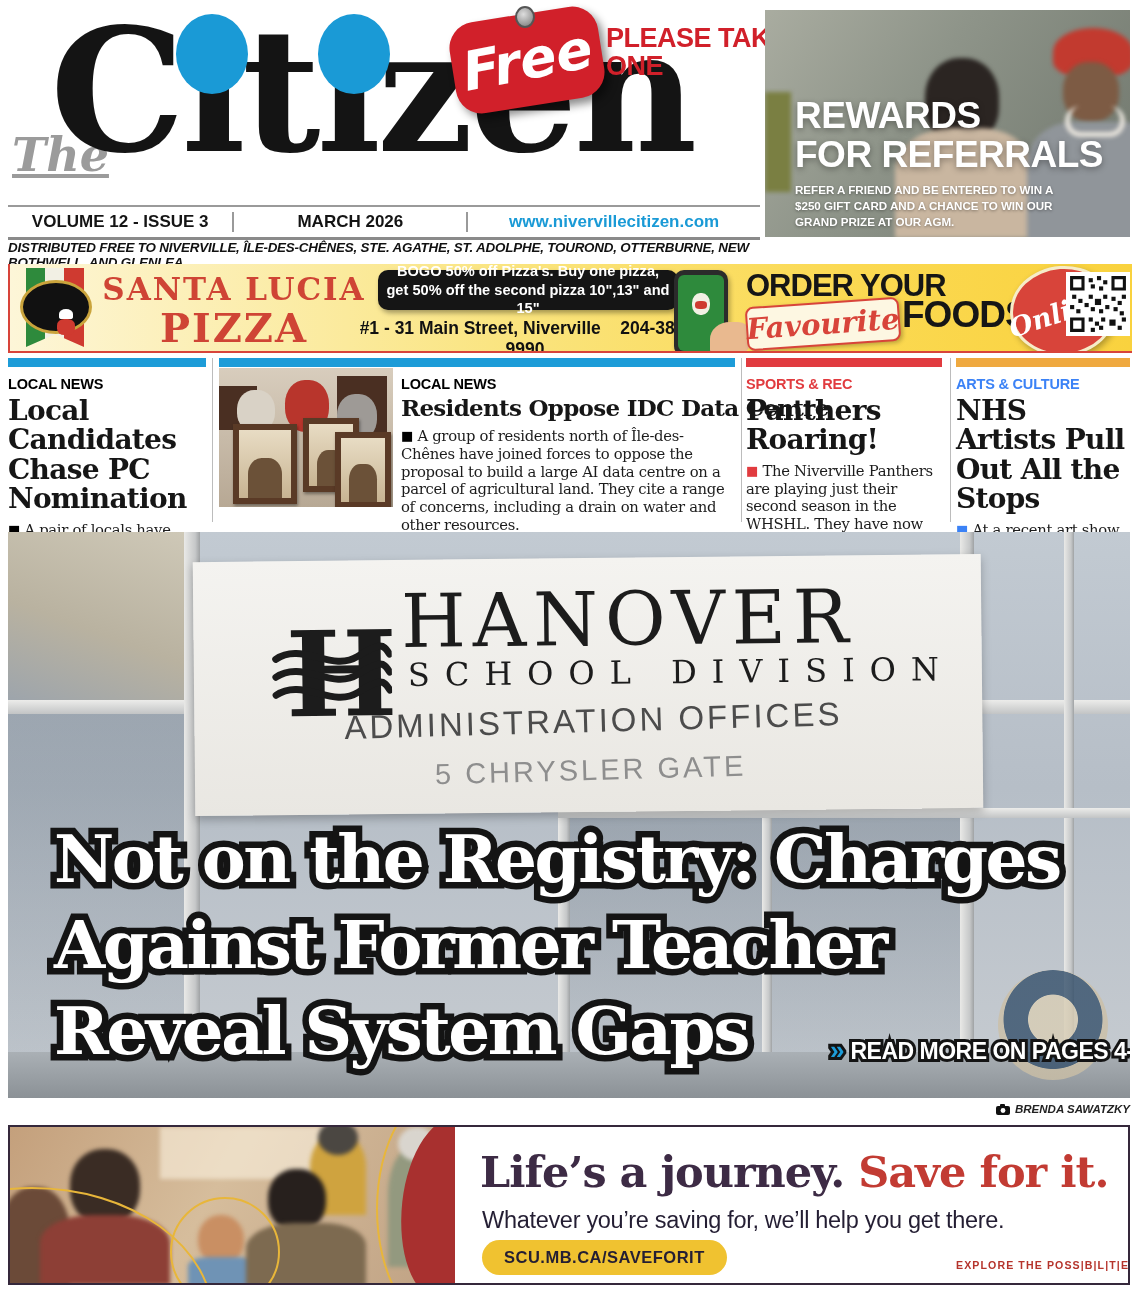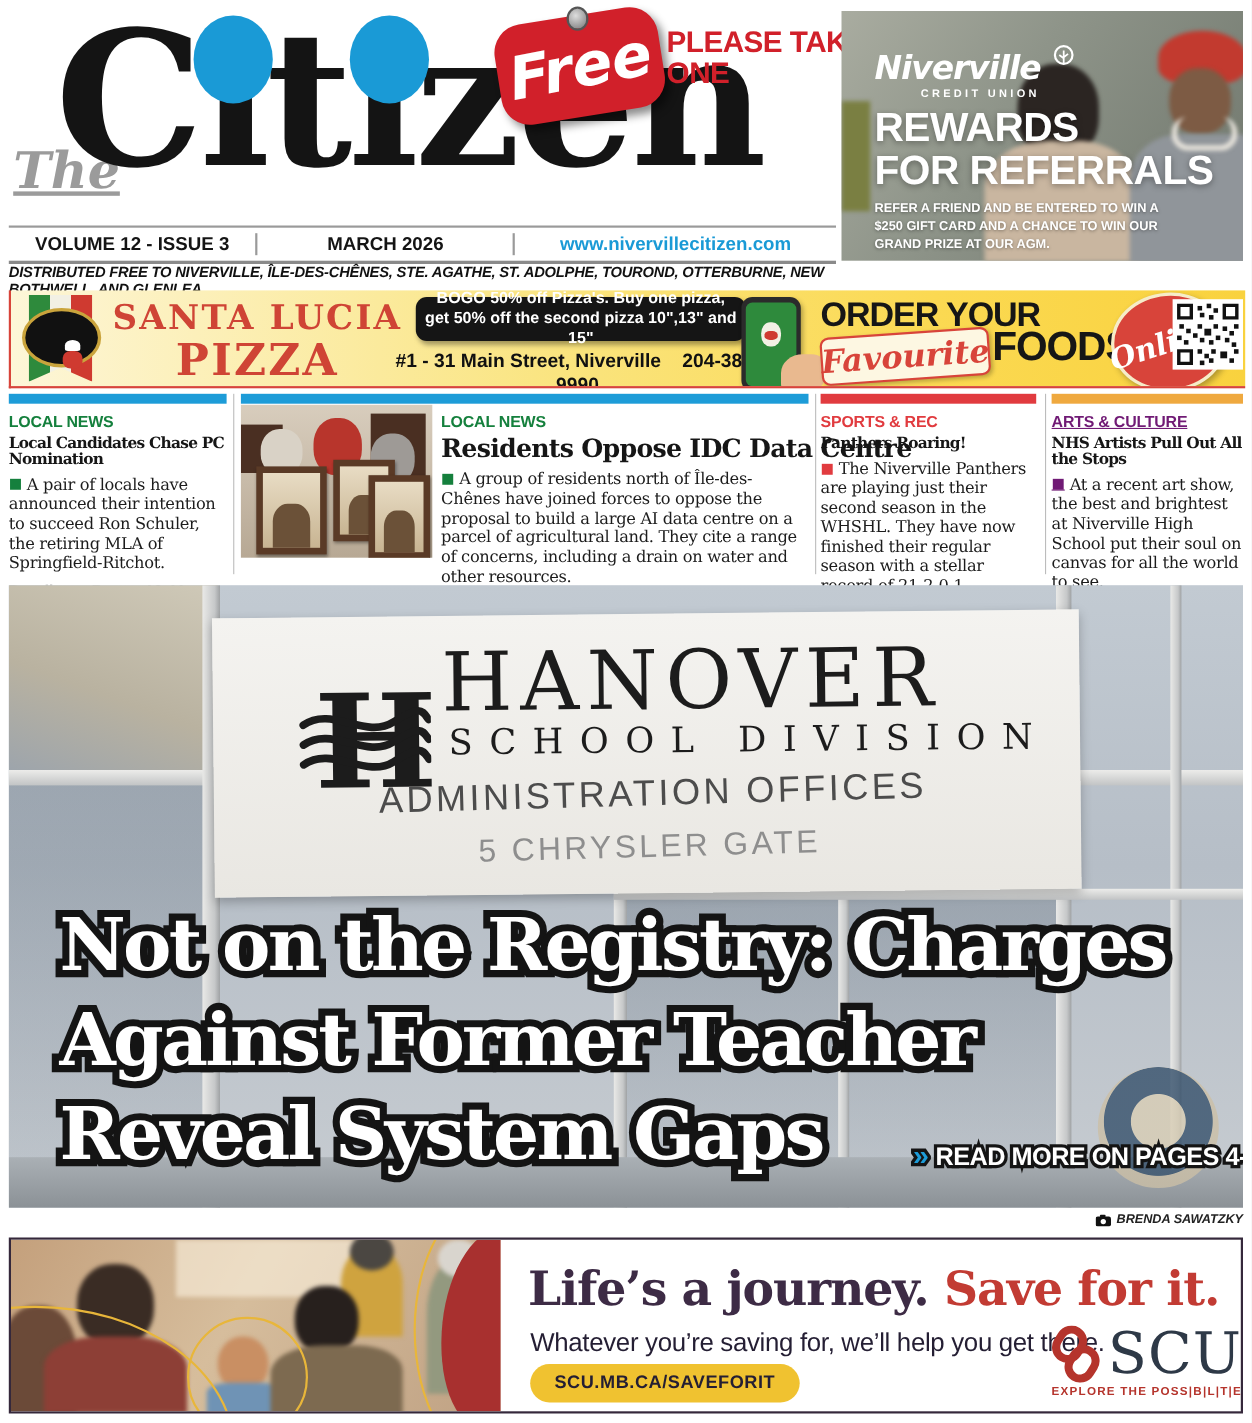--- a/index.html
+++ b/index.html
@@ -75,23 +75,23 @@
   .foods{left:892px;top:30px;font-weight:900;font-size:37px;letter-spacing:-1px;color:#161616;}
   .online{left:1000px;top:2px;width:100px;height:84px;background:#d8443a;border:3px solid #f6ecc8;border-radius:50%;
           display:flex;align-items:center;justify-content:center;transform:rotate(-4deg);box-shadow:2px 3px 6px rgba(0,0,0,.3);}
   .online span{font:bold italic 27px "DejaVu Serif",serif;color:#fff;transform:rotate(-14deg);}
   .qr{left:1056px;top:8px;width:60px;height:60px;background:#fff;padding:2px;}
 
   
   .story-col{top:358px;}
   .bar{height:9px;}
   .c-blue{background:#1d9cd8;} .c-red{background:#e13b3f;} .c-orange{background:#efa93f;}
-  .t-blue{color:#15803d;} .t-red{color:#e13b3f;} .t-orange{color:#701a75;text-decoration:underline;}
+  .t-blue{color:#000000;} .t-red{color:#e13b3f;} .t-orange{color:#3b82f6;}
   .sec-label{font-weight:800;font-size:14.5px;letter-spacing:-.2px;margin-top:9px;}
-  .story-hl{font-family:"DejaVu Serif",serif;font-weight:bold;font-size:14px;line-height:1.05;color:#161616;
+  .story-hl{font-family:"DejaVu Serif",serif;font-weight:bold;font-size:28px;line-height:1.05;color:#161616;
             letter-spacing:-.7px;margin-top:4px;}
   .story-body{font-family:"DejaVu Serif",serif;font-size:14.8px;line-height:1.2;color:#1c1c1c;margin-top:7px;letter-spacing:-.3px;}
   .bullet{font-size:13px;vertical-align:1px;}
   .details{font-weight:bold;font-size:15.5px;color:#9a9a9a;margin-top:9px;letter-spacing:-.3px;}
   .vdiv{top:358px;width:1px;height:164px;background:#bcbcbc;}
   .story-photo{left:219px;top:368px;width:174px;height:139px;overflow:hidden;background:linear-gradient(180deg,#d8cdbd,#b7a894);}
   .sp-cab{position:absolute;background:#4a2f22;}
   .frame{position:absolute;background:#5a3a26;box-shadow:1px 2px 3px rgba(0,0,0,.4);}
   .frame>div{position:absolute;inset:6px;background:linear-gradient(180deg,#e8dcc4,#c8b492);}
   .frame .sepia{display:flex;align-items:flex-end;justify-content:center;}
@@ -185,28 +185,20 @@
   </div>
 
   <div class="abs cu-ad">
     <div class="abs cu-olive blur"></div>
     <div class="abs cu-woman-hair blur"></div>
     <div class="abs cu-woman-top blur"></div>
     <div class="abs cu-beanie blur"></div>
     <div class="abs cu-face blur"></div>
     <div class="abs cu-sweater blur"></div>
     <div class="abs cu-phone-a blur"></div>
-    <div class="abs cu-logo">
-      <span class="cu-brand">Niverville</span>
-      <svg width="26" height="26" viewBox="0 0 26 26" style="vertical-align:6px;margin-left:4px;">
-        <circle cx="13" cy="10" r="8" fill="none" stroke="#fff" stroke-width="2"></circle>
-        <path d="M13 6 v12 M9 10 l4 3 M17 9 l-4 3" stroke="#fff" stroke-width="1.6" fill="none"></path>
-      </svg>
-      <div class="cu-brand-sub">CREDIT UNION</div>
-    </div>
     <div class="abs cu-headline">
       <div>REWARDS</div>
       <div>FOR REFERRALS</div>
     </div>
     <div class="abs cu-body">REFER A FRIEND AND BE ENTERED TO WIN A $250 GIFT CARD AND A CHANCE TO WIN OUR GRAND PRIZE AT OUR AGM.</div>
   </div>
 
   <div class="abs pizza">
     <div class="abs ribbon"></div>
     <div class="abs ribbon-oval">
@@ -425,25 +417,16 @@
       <div class="ring" style="left:-160px;top:60px;width:360px;height:260px;"></div>
       <div class="swoosh-line"></div>
       <div class="swoosh"></div>
     </div>
     <div class="scu-head">
       <span>Life’s a journey.</span>
       <span class="red">Save for it.</span>
     </div>
     <div class="scu-sub">Whatever you’re saving for, we’ll help you get there.</div>
     <div class="scu-cta">SCU.MB.CA/SAVEFORIT</div>
-    <div class="scu-logo">
-      <svg width="46" height="52" viewBox="0 0 56 64">
-        <g fill="none" stroke="#b5342c" stroke-width="9">
-          <rect x="8" y="4" width="26" height="34" rx="13" transform="rotate(32 21 21)"></rect>
-          <rect x="22" y="26" width="26" height="34" rx="13" transform="rotate(32 35 43)"></rect>
-        </g>
-      </svg>
-      <span class="scu-word">SCU</span>
-    </div>
     <div class="scu-tag">EXPLORE THE POSS|B|L|T|ES®</div>
   </div>
 
 </div>
 
 </body></html>

